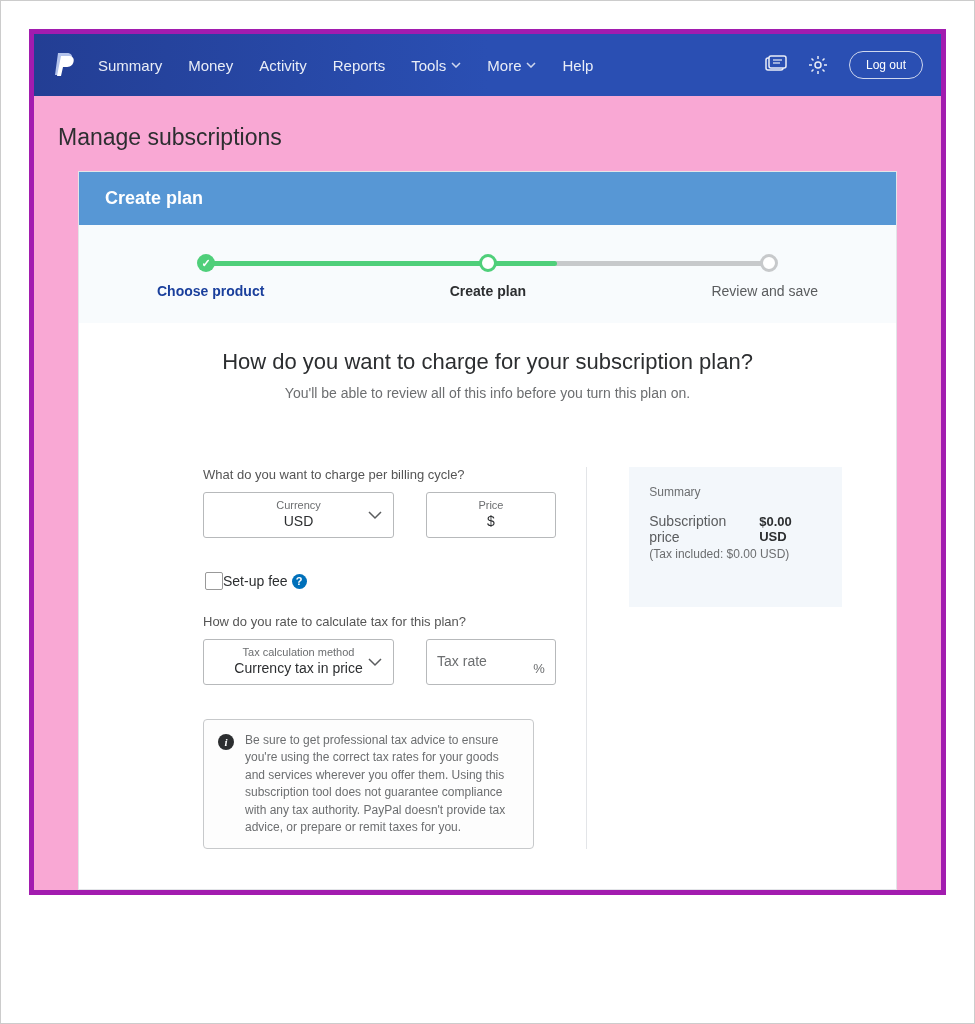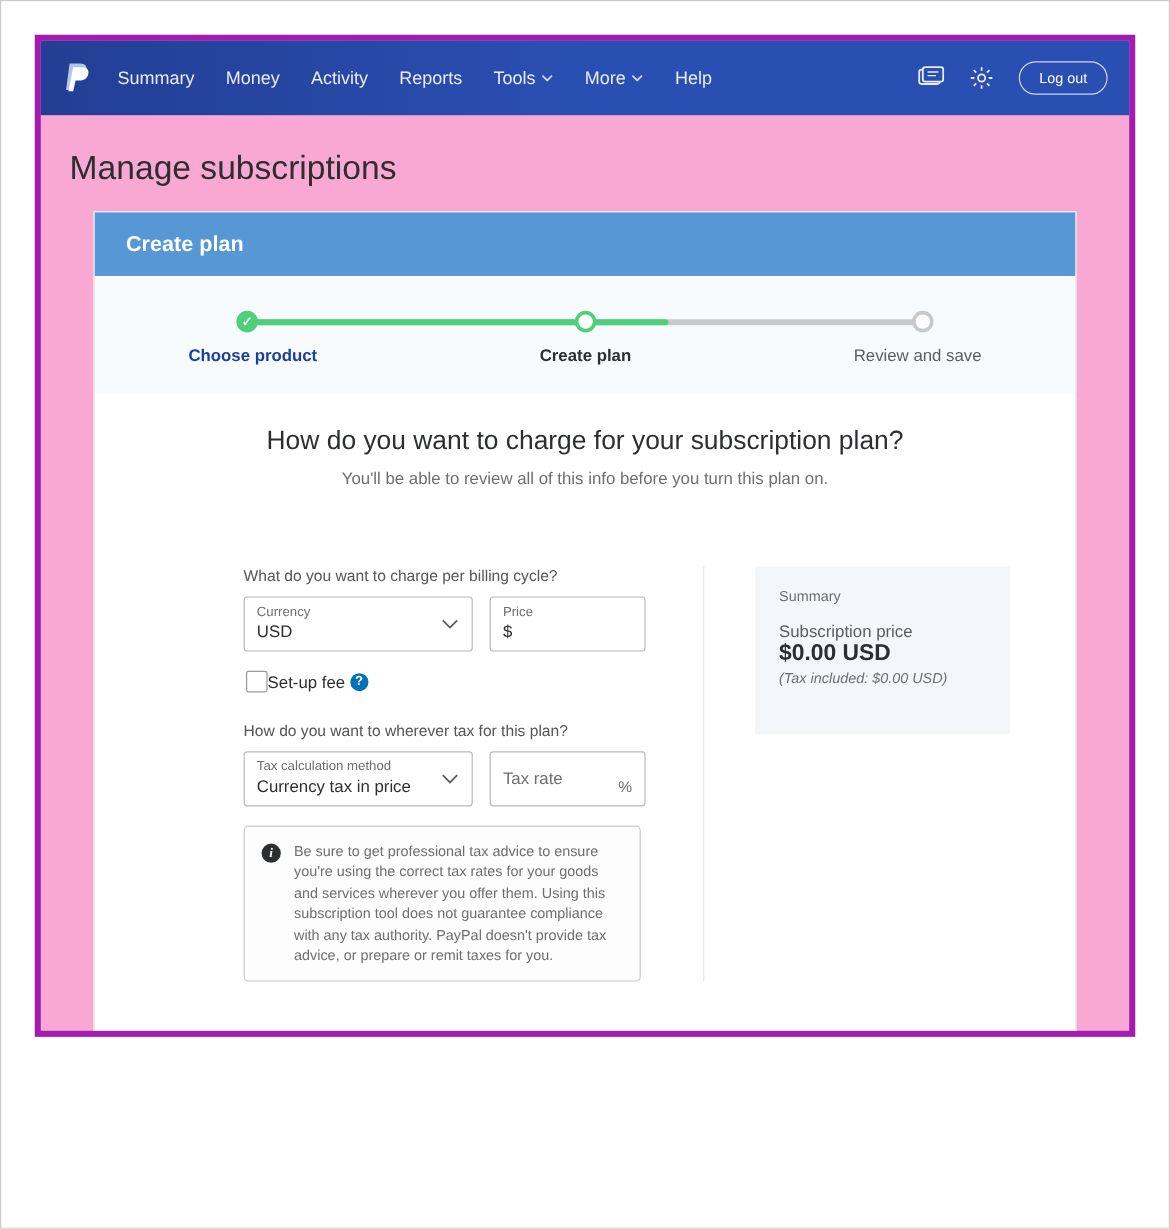--- a/index.html
+++ b/index.html
@@ -16,21 +16,21 @@
     color: #fff;
   }
   .pp-logo { width: 24px; height: 28px; margin-right: 22px; display: flex; align-items: center; }
   .nav-items { display: flex; gap: 26px; font-size: 15px; }
   .nav-item { color: #e9edf7; cursor: pointer; display: flex; align-items: center; gap: 5px; }
   .nav-spacer { flex: 1; }
   .icon-btn { width: 22px; height: 22px; display: flex; align-items: center; justify-content: center; margin-right: 20px; cursor: pointer; color: #e9edf7; }
   .logout { border: 1.5px solid #cfd7ee; border-radius: 18px; padding: 6px 16px; font-size: 12px; color: #fff; cursor: pointer; }
 
   
-  .page-title { font-size: 28px; font-weight: 400; color: #2c2e30; padding: 28px 24px 20px; }
+  .page-title { font-size: 23px; font-weight: 400; color: #2c2e30; padding: 28px 24px 20px; }
 
   
   .card { margin: 0 44px; background: #fff; border: 1px solid #e3e5e8; }
   .card-header { background: #5797d5; color: #fff; padding: 16px 26px; font-size: 18px; font-weight: 600; }
 
   
   .stepper-wrap { background: #f8fbfd; padding: 30px 60px 24px; }
   .stepper-track { position: relative; height: 16px; margin: 0 60px 12px; }
   .track-bar { position: absolute; top: 6px; left: 0; right: 0; height: 5px; background: #c7c9cb; border-radius: 3px; }
   .track-bar-fill { position: absolute; top: 6px; left: 0; width: 62%; height: 5px; background: #4fcf7a; border-radius: 3px; }
@@ -46,21 +46,21 @@
   
   .main-row { display: flex; padding: 36px 54px 40px 54px; gap: 30px; }
   .left-col { flex: 0 0 58%; }
   .right-col { flex: 1; }
   .divider-v { width: 1px; background: #e3e5e8; margin: 0 12px; }
 
   .heading { text-align: center; font-size: 22px; font-weight: 500; color: #2c2e30; margin-bottom: 10px; }
   .subheading { text-align: center; font-size: 14px; color: #6c6e70; margin-bottom: 30px; }
 
   .field-label-sm { font-size: 13px; color: #555; margin-bottom: 10px; }
-  .field-row { display: flex; gap: 14px; margin-bottom: 16px; }
+  .field-row { display: flex; gap: 32px; margin-bottom: 34px; text-align: center; }
   .select-box, .input-box {
     border: 1px solid #b7b9bb; border-radius: 3px; padding: 6px 10px 8px; position: relative; background: #fff;
   }
   .select-box { flex: 1; cursor: pointer; }
   .input-box { flex: 1; }
   .float-label { font-size: 11px; color: #6c6e70; display: block; }
   .field-value { font-size: 14px; color: #2c2e30; margin-top: 2px; }
   .chev { position: absolute; right: 10px; top: 50%; transform: translateY(-50%); color: #5a5c5e; }
   .input-box .float-label-center { font-size: 14px; color: #6c6e70; }
   .pct { position: absolute; right: 10px; bottom: 8px; font-size: 13px; color: #6c6e70; }
@@ -69,24 +69,24 @@
   .checkbox { width: 18px; height: 18px; border: 1px solid #999; border-radius: 2px; cursor: pointer; }
   .check-label { font-size: 14px; color: #2c2e30; }
   .help-circle { width: 15px; height: 15px; border-radius: 50%; background: #0070ba; color: #fff; font-size: 11px; font-weight: bold; display: inline-flex; align-items: center; justify-content: center; cursor: pointer; margin-left: 4px; }
 
   .info-box { border: 1px solid #c7c9cb; border-radius: 4px; padding: 12px 14px; display: flex; gap: 11px; background: #fdfdfd; }
   .info-icon { width: 16px; height: 16px; border-radius: 50%; background: #2c2e30; color: #fff; font-size: 11px; font-weight: bold; display: flex; align-items: center; justify-content: center; flex-shrink: 0; margin-top: 2px; font-style: italic; font-family: serif;}
   .info-text { font-size: 12px; color: #6c6e70; line-height: 1.45; }
 
   .summary-box { background: #f3f7fb; padding: 18px 20px; min-height: 140px; }
   .summary-title { font-size: 12px; color: #6c6e70; margin-bottom: 14px; }
-  .summary-row { display: flex; justify-content: space-between; align-items: baseline; flex-direction: column; }
+  .summary-row { display: flex; justify-content: space-between; align-items: baseline; }
   .summary-lab { font-size: 14px; color: #5a5c5e; }
-  .summary-val { font-size: 19px; font-weight: 700; color: #2c2e30; }
-  .summary-sub { font-size: 12px; color: #6c6e70; margin-top: 2px; font-style: italic; }
+  .summary-val { font-size: 13px; font-weight: 700; color: #2c2e30; }
+  .summary-sub { font-size: 12px; color: #6c6e70; margin-top: 2px; }
 
   
   .footer-bar { border-top: 1px solid #e3e5e8; padding: 24px 38px; display: flex; align-items: center; background:#fff;}
   .cancel-link { color: #0070ba; font-size: 15px; font-weight: 600; cursor: pointer; }
   .footer-spacer { flex: 1; }
   .btn-prev { border: 1.5px solid #0070ba; color: #0070ba; background: #fff; border-radius: 22px; padding: 10px 24px; font-size: 15px; font-weight: 600; cursor: pointer; margin-right: 18px; }
   .btn-next { background: #0070ba; background: linear-gradient(#147cc1,#0b62a3); color: #fff; border: none; border-radius: 22px; padding: 10px 30px; font-size: 15px; font-weight: 600; cursor: pointer; box-shadow: inset 0 -2px 4px rgba(0,0,0,.2); position: relative;}
 
   .cursor-svg { position: absolute; bottom: -14px; right: -6px; width: 18px; height: 22px; }
 
@@ -185,21 +185,21 @@
               <div class="field-value">$</div>
             </div>
           </div>
 
           <div class="check-row">
             <div class="checkbox"></div>
             <span class="check-label">Set-up fee</span>
             <span class="help-circle">?</span>
           </div>
 
-          <div class="field-label-sm">How do you want to wherever tax for this plan?</div>
+          <div class="field-label-sm">How do you rate to calculate tax for this plan?</div>
           <div class="field-row">
             <div class="select-box" style="flex:0 0 56%;">
               <span class="float-label">Tax calculation method</span>
               <div class="field-value">Currency tax in price</div>
               <span class="chev">
                 <svg width="16" height="10" viewBox="0 0 16 10">
                     <path d="M2 2 L8 8 L14 2" stroke="#5a5c5e" stroke-width="1.5" fill="none"></path>
                   </svg>
               </span>
             </div>

